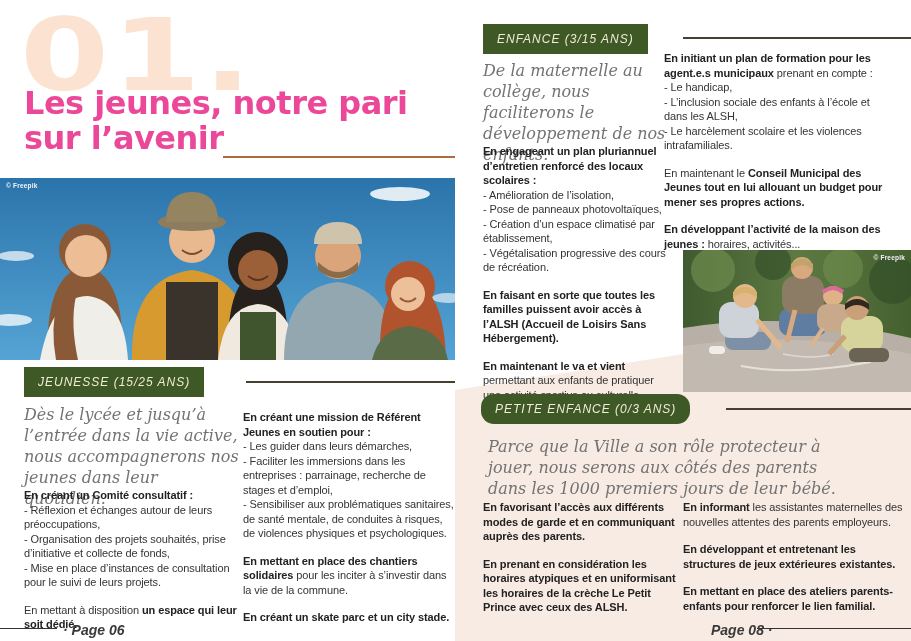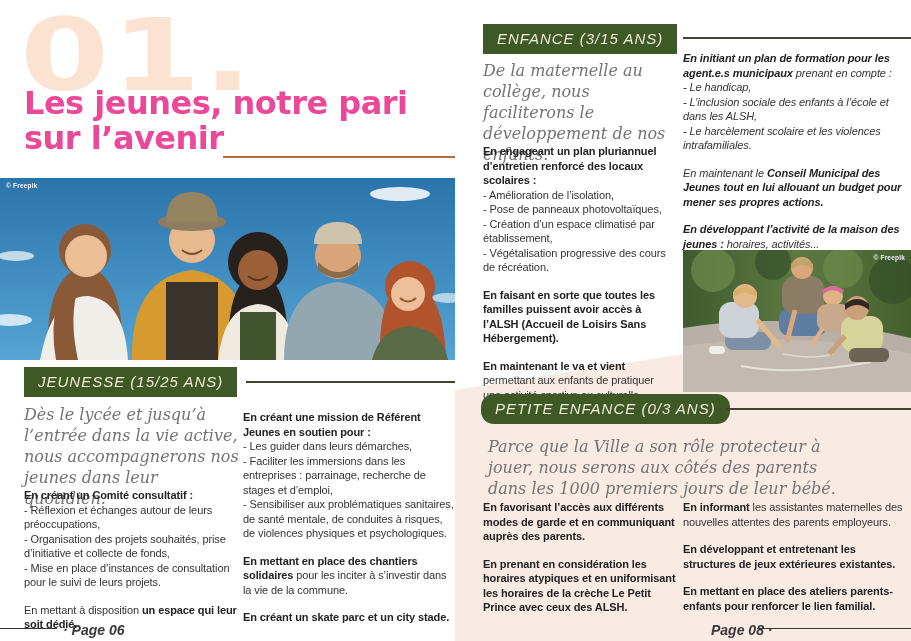--- a/index.html
+++ b/index.html
@@ -18,21 +18,21 @@
   }
   .title {
     left:24px; top:86px; font-size:32px; line-height:35px; font-weight:bold;
     color:#ec4899; letter-spacing:-0.5px; font-family:"DejaVu Sans", sans-serif; z-index:2;
   }
   .title-rule { left:223px; top:156px; width:232px; height:2px; background:#b06a3f; }
 
   
   .badge {
     display:inline-block; background:#3e5826; color:#f1ecd6;
-    font-style:italic; font-size:15px; letter-spacing:1px; line-height:30px;
+    font-style:italic; font-size:12px; letter-spacing:1px; line-height:30px;
     padding:0 14px; height:30px; white-space:nowrap;
   }
   .hdr-rule { height:2px; background:#45402f; }
 
   
   .intro {
     font-family:"DejaVu Serif", serif; font-style:italic;
     color:#737373; font-size:16px; line-height:21px;
   }
 
@@ -166,21 +166,21 @@
         <div class="ln"><span>- Création d’un espace climatisé par établissement,</span></div>
         <div class="ln"><span>- Végétalisation progressive des cours de récréation.</span></div>
       </div>
       <div class="blk">
         <div class="ln"><span class="bold">En faisant en sorte que toutes les familles puissent avoir accès à l’ALSH (Accueil de Loisirs Sans Hébergement).</span></div>
       </div>
       <div class="blk">
         <div class="ln"><span class="bold">En maintenant le va et vient</span><span> permettant aux enfants de pratiquer une activité sportive ou culturelle pendant le temps périscolaire.</span></div>
       </div>
     </div>
-  <div class="abs col" style="left:683px; top:51px; width:228px;font-style:italic;">
+  <div class="abs col" style="left:664px; top:51px; width:228px;">
       <div class="blk">
         <div class="ln"><span class="bold">En initiant un plan de formation pour les agent.e.s municipaux</span><span> prenant en compte :</span></div>
         <div class="ln"><span>- Le handicap,</span></div>
         <div class="ln"><span>- L’inclusion sociale des enfants à l’école et dans les ALSH,</span></div>
         <div class="ln"><span>- Le harcèlement scolaire et les violences intrafamiliales.</span></div>
       </div>
       <div class="blk">
         <div class="ln"><span>En maintenant le </span><span class="bold">Conseil Municipal des Jeunes tout en lui allouant un budget pour mener ses propres actions.</span></div>
       </div>
       <div class="blk">

